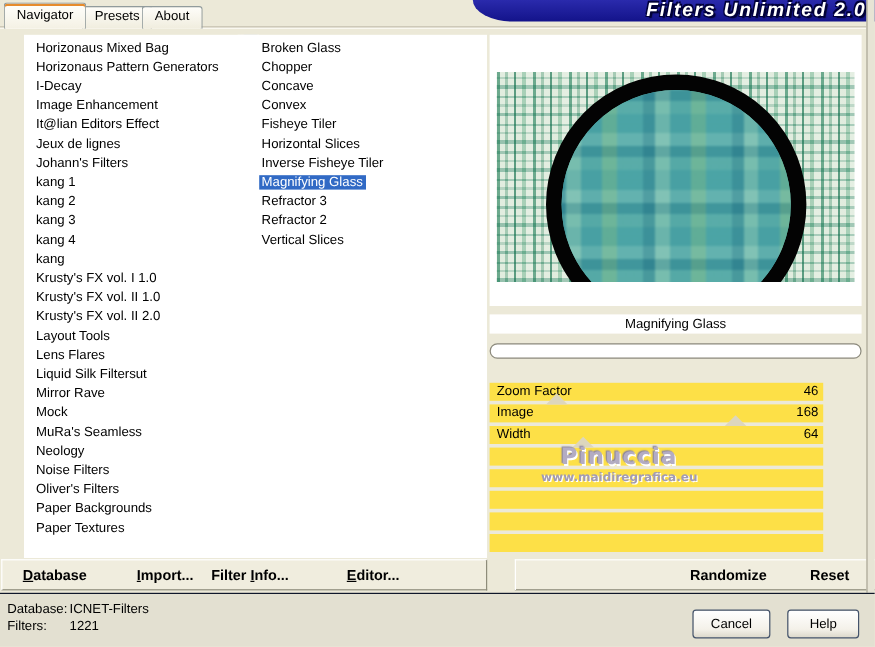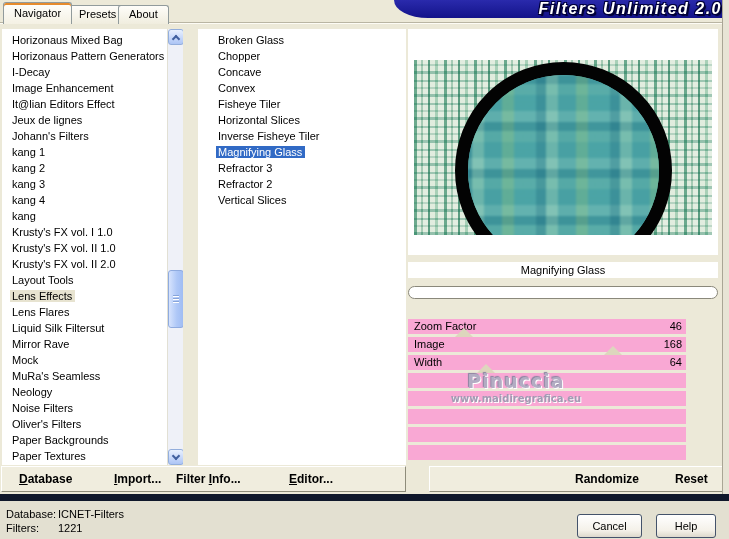--- a/index.html
+++ b/index.html
@@ -43,21 +43,21 @@
     z-index:1;
   }
   .tab.active {
     top:2px; height:22px; line-height:20px; z-index:3;
     background:linear-gradient(#FFFFFC,#F4F1E4);
     box-shadow:inset 0 2px 0 #E68B2C;
   }
 
   
   .list-left {
-    position:absolute; left:2px; top:29px; width:181px; height:436px;
+    position:absolute; left:20px; top:29px; width:196px; height:436px;
     background:#FFFFFF; padding-top:3px; overflow:hidden;
   }
   .list-mid {
     position:absolute; left:198px; top:29px; width:208px; height:436px;
     background:#FFFFFF; padding-top:3px; overflow:hidden;
   }
   .list-item { height:16px; line-height:16px; white-space:nowrap; padding-left:8px; }
   .list-mid .list-item { padding-left:18px; }
   .list-item span { padding:0 3px 0 2px; }
   .hl-blue  { background:var(--sel-blue,#316AC5); color:#fff; }
@@ -126,21 +126,21 @@
   }
   .caption-row {
     position:absolute; left:2px; top:233px; width:310px; height:16px;
     background:#FFFFFF; text-align:center; line-height:16px;
   }
   .progress {
     position:absolute; left:2px; top:257px; width:310px; height:13px;
     background:#FFFFFF; border:1px solid #8A887B; border-radius:7px;
   }
   .prow {
-    position:absolute; left:2px; width:278px; height:15px; background:#f9a8d4;
+    position:absolute; left:2px; width:278px; height:15px; background:#fde047;
     line-height:15px;
   }
   .prow .pname { position:absolute; left:6px; top:0; }
   .prow .pval  { position:absolute; right:4px; top:0; text-align:right; }
   .tri {
     position:absolute; width:0; height:0; z-index:3;
     border-left:9px solid transparent; border-right:9px solid transparent;
     border-bottom:9px solid #DDD6BD;
   }
   .watermark { position:absolute; left:28px; top:341px; width:164px; text-align:center; z-index:4; }
@@ -161,21 +161,21 @@
   }
   .mb-item {
     position:absolute; top:0; height:24px; line-height:24px;
     font-weight:bold; font-size:12px; white-space:nowrap; cursor:default;
   }
   .mn { text-decoration:underline; }
 
   
   .statusbar {
     position:absolute; left:0; top:494px; width:729px; height:45px;
-    background:#E3E0D1; border-top:7px solid #0f172a;
+    background:#E3E0D1; border-top:1px solid #0f172a;
   }
   .st-label { position:absolute; left:6px; }
   .st-value { position:absolute; left:58px; }
   .btn {
     position:absolute; top:13px; height:24px;
     background:linear-gradient(#FFFFFF,#F4F1E9 70%,#DDD9CC);
     border:1px solid #44536B; border-radius:3px;
     font-size:11px; text-align:center; line-height:21px;
   }
   .btn.focused { box-shadow:inset 0 0 0 2px #9FC5F0; border-color:#2B4F86;margin-top:44px; }
@@ -210,21 +210,20 @@
         <div class="list-item"><span>Johann's Filters</span></div>
         <div class="list-item"><span>kang 1</span></div>
         <div class="list-item"><span>kang 2</span></div>
         <div class="list-item"><span>kang 3</span></div>
         <div class="list-item"><span>kang 4</span></div>
         <div class="list-item"><span>kang</span></div>
         <div class="list-item"><span>Krusty's FX vol. I 1.0</span></div>
         <div class="list-item"><span>Krusty's FX vol. II 1.0</span></div>
         <div class="list-item"><span>Krusty's FX vol. II 2.0</span></div>
         <div class="list-item"><span>Layout Tools</span></div>
-        <div class="list-item"><span class="hl-cream">Lens Effects</span></div>
         <div class="list-item"><span>Lens Flares</span></div>
         <div class="list-item"><span>Liquid Silk Filtersut</span></div>
         <div class="list-item"><span>Mirror Rave</span></div>
         <div class="list-item"><span>Mock</span></div>
         <div class="list-item"><span>MuRa's Seamless</span></div>
         <div class="list-item"><span>Neology</span></div>
         <div class="list-item"><span>Noise Filters</span></div>
         <div class="list-item"><span>Oliver's Filters</span></div>
         <div class="list-item"><span>Paper Backgrounds</span></div>
         <div class="list-item"><span>Paper Textures</span></div>

